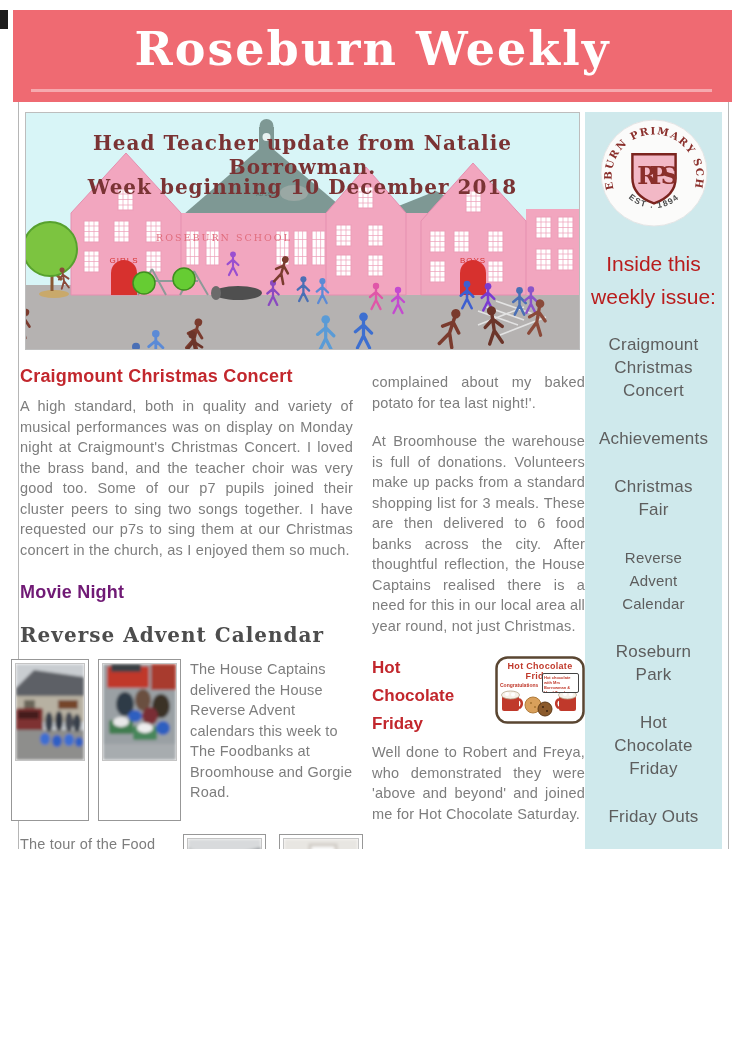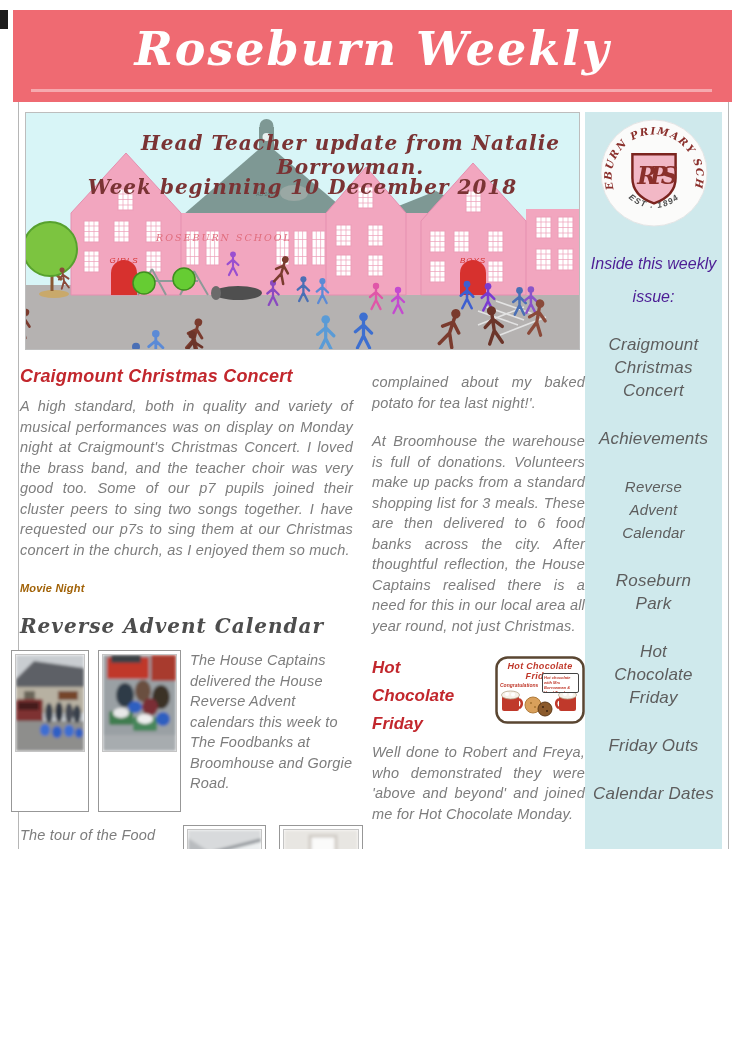--- a/index.html
+++ b/index.html
@@ -1,56 +1,56 @@
 <!DOCTYPE html>
 <html><head>
 <meta charset="utf-8">
 <style>
   html,body{margin:0;padding:0;background:#fff;}
   #page{position:relative;width:734px;height:849px;background:#ffffff;overflow:hidden;
-        font-family:"Liberation Sans",sans-serif;font-style:italic;}
+        font-family:"Liberation Sans",sans-serif;}
   
   .corner-mark{position:absolute;left:0;top:10px;width:8px;height:19px;background:#1d1d1d;}
   .edge{position:absolute;top:102px;bottom:0;width:1px;background:#b6b6b6;}
   .edge.left{left:18px;} .edge.right{left:728px;}
 
   
   .banner{position:absolute;left:13px;top:10px;width:719px;height:92px;background:#ef6a72;}
   .banner h1{margin:0;text-align:center;font-family:"DejaVu Serif",serif;font-weight:bold;
              color:#ffffff;font-size:46px;letter-spacing:2px;line-height:78px;}
   .banner-underline{position:absolute;left:18px;right:20px;top:79px;height:3px;background:#f6a9ae;}
 
   
   .header-illus{position:absolute;left:25px;top:112px;width:553px;height:236px;
                 border:1px solid #bdbdbd;background:#d8f5f7;}
   .header-illus svg{position:absolute;left:0;top:0;}
   .hi-line{position:absolute;left:0;width:100%;text-align:center;font-family:"DejaVu Serif",serif;
            font-weight:bold;color:#7a3334;}
-  .hi-line1{top:18px;font-size:20px;letter-spacing:1px;margin-left:48px;}
+  .hi-line1{top:18px;font-size:20px;letter-spacing:1px;}
   .hi-line2{top:62px;font-size:20px;letter-spacing:1px;}
 
   
   .sidebar{position:absolute;left:585px;top:112px;width:137px;height:850px;background:#cfe9ec;
            text-align:center;}
   .logo-wrap{margin:7px auto 10px auto;width:108px;height:108px;}
-  .sb-heading{font-size:16px;line-height:33px;color:#4c1d95;margin:20px 4px 0 4px;}
+  .sb-heading{font-size:21px;line-height:33px;color:#b91c1c;margin:20px 4px 0 4px;}
   .sb-items{margin-top:20px;}
   .sb-item{font-size:17px;line-height:23px;color:#5d5d5d;margin:0 6px 25px 6px;letter-spacing:0.2px;}
   .sb-item.small{font-size:15px;line-height:23px;}
   .kids-clip{position:absolute;left:588px;top:958px;width:140px;height:78px;}
 
   
   .col{position:absolute;top:366px;}
   .col-left{left:20px;width:333px;}
   .col-mid{left:372px;width:213px;}
   p.body{color:#7d7d7d;font-size:14.5px;line-height:20.5px;text-align:justify;margin:0 0 18px 0;
          letter-spacing:0.2px;}
   p.body.nojust{text-align:left;}
   h2.red{color:#c2272d;font-size:18px;margin:0 0 9px 0;letter-spacing:0.2px;}
-  h2.gray{color:#a16207;font-size:11px;margin:22px 0 14px 0;letter-spacing:0.2px;}
+  h2.gray{color:#701a75;font-size:18px;margin:22px 0 14px 0;letter-spacing:0.2px;}
   h2.slab{font-family:"DejaVu Serif",serif;color:#4d4d4d;font-size:20px;letter-spacing:1px;
           margin:20px 0 12px 0;}
   h2.red-hc{color:#c2272d;font-size:17px;line-height:28px;margin:0 0 4px 0;}
   h2.fair{color:#5f5f5f;font-size:16.5px;margin:16px 0 12px 0;}
 
   
   .photo{background:#fff;border:1px solid #979797;padding:3px;box-sizing:border-box;flex:none;}
   .photo .inner{display:block;border:1px solid #c4c4c4;}
   .advent-row{display:flex;gap:9px;margin:0 0 0 -9px;}
   .advent-text{width:164px;margin-left:7px;}
@@ -209,20 +209,21 @@
         <text x="55" y="66" text-anchor="middle" font-size="24" font-weight="bold" fill="#8a2f2b" font-family="DejaVu Serif, serif" letter-spacing="-7">RPS</text>
         <text font-size="8.5" font-weight="bold" fill="#4a4a4a" letter-spacing="1.5">
           <textPath href="#arcBot" startOffset="50%" text-anchor="middle">EST . 1894</textPath>
         </text>
       </svg>
     </div>
     <div class="sb-heading">Inside this weekly issue:</div>
     <div class="sb-items">
       <div class="sb-item">Craigmount Christmas Concert</div>
       <div class="sb-item">Achievements</div>
+      <div class="sb-item" style="padding:0 14px;">Christmas Fair</div>
       <div class="sb-item small" style="padding:0 10px;">Reverse Advent Calendar</div>
       <div class="sb-item" style="padding:0 16px;">Roseburn Park</div>
       <div class="sb-item" style="padding:0 12px;">Hot Chocolate Friday</div>
       <div class="sb-item">Friday Outs</div>
       <div class="sb-item">Calendar Dates</div>
     </div>
   </div>
 
   <div class="kids-clip">
     <svg width="140" height="78" viewBox="0 0 140 78">
@@ -418,21 +419,21 @@
           <circle cx="48" cy="51" r="1" fill="#3c2410"></circle>
             <circle cx="52" cy="55" r="1" fill="#3c2410"></circle>
           <circle cx="36" cy="47" r="1" fill="#a3722f"></circle>
             <circle cx="40" cy="51" r="1" fill="#a3722f"></circle>
         </svg>
         <div class="hc-title">Hot Chocolate Friday</div>
         <div class="hc-congrats">Congratulations</div>
         <div class="hc-note">Hot chocolate with Mrs Borrowman &amp; Head Teacher</div>
       </div>
       <h2 class="red-hc">Hot Chocolate Friday</h2>
-      <p class="body">Well done to Robert and Freya, who demonstrated they were 'above and beyond' and joined me for Hot Chocolate Monday.</p>
+      <p class="body">Well done to Robert and Freya, who demonstrated they were 'above and beyond' and joined me for Hot Chocolate Saturday.</p>
     </div>
 
     <h2 class="fair" style="clear:both;margin-top:45px;">The Christmas Fair</h2>
     <p class="body nojust">We raised a total of £1150.50.</p>
   </div>
 
   <div class="page-number">1</div>
 
 </div>
 

